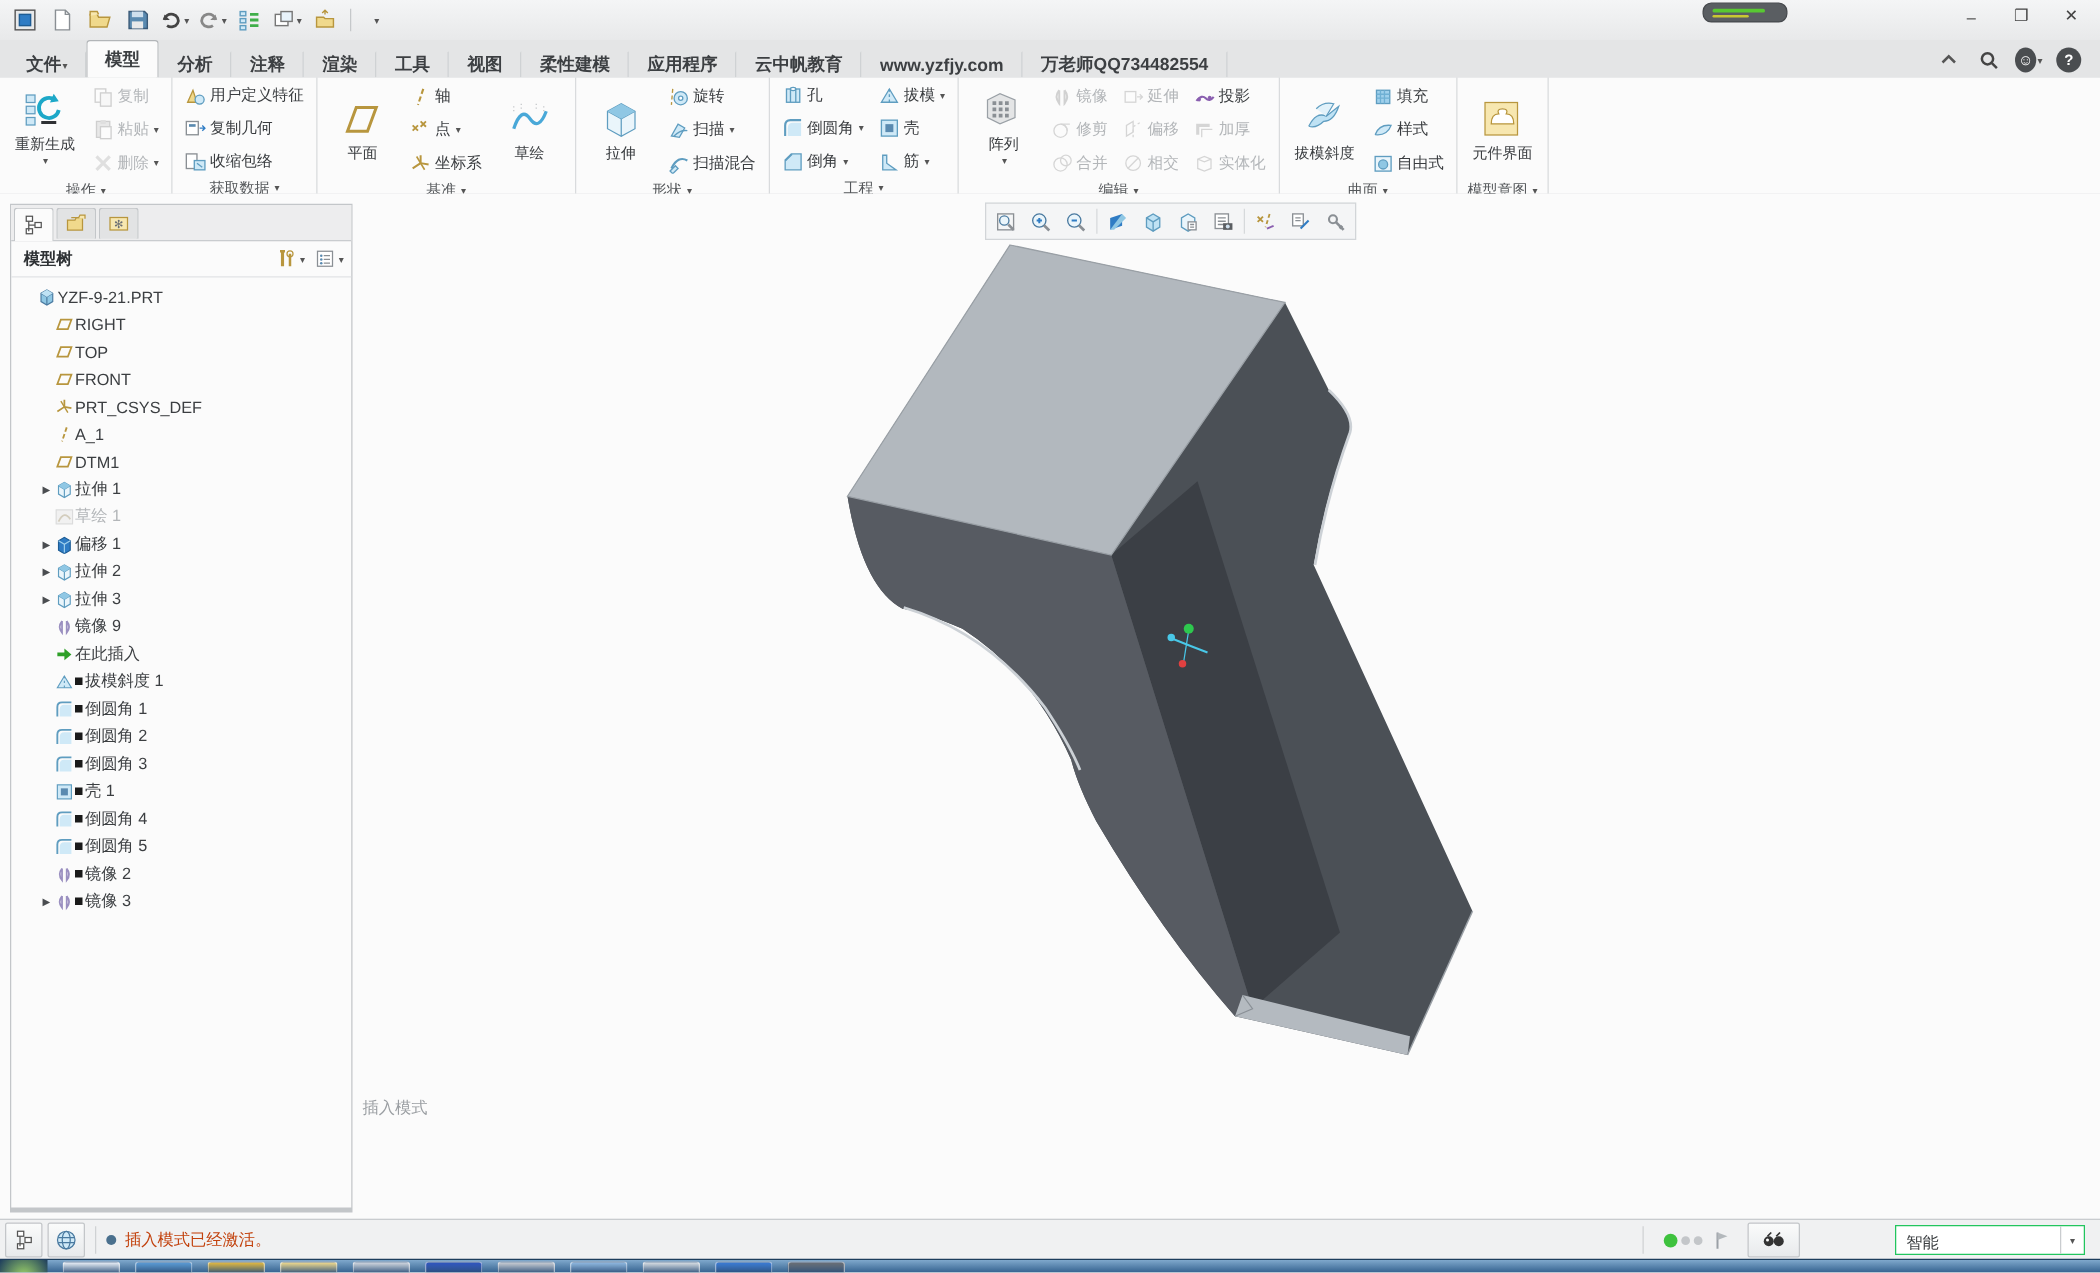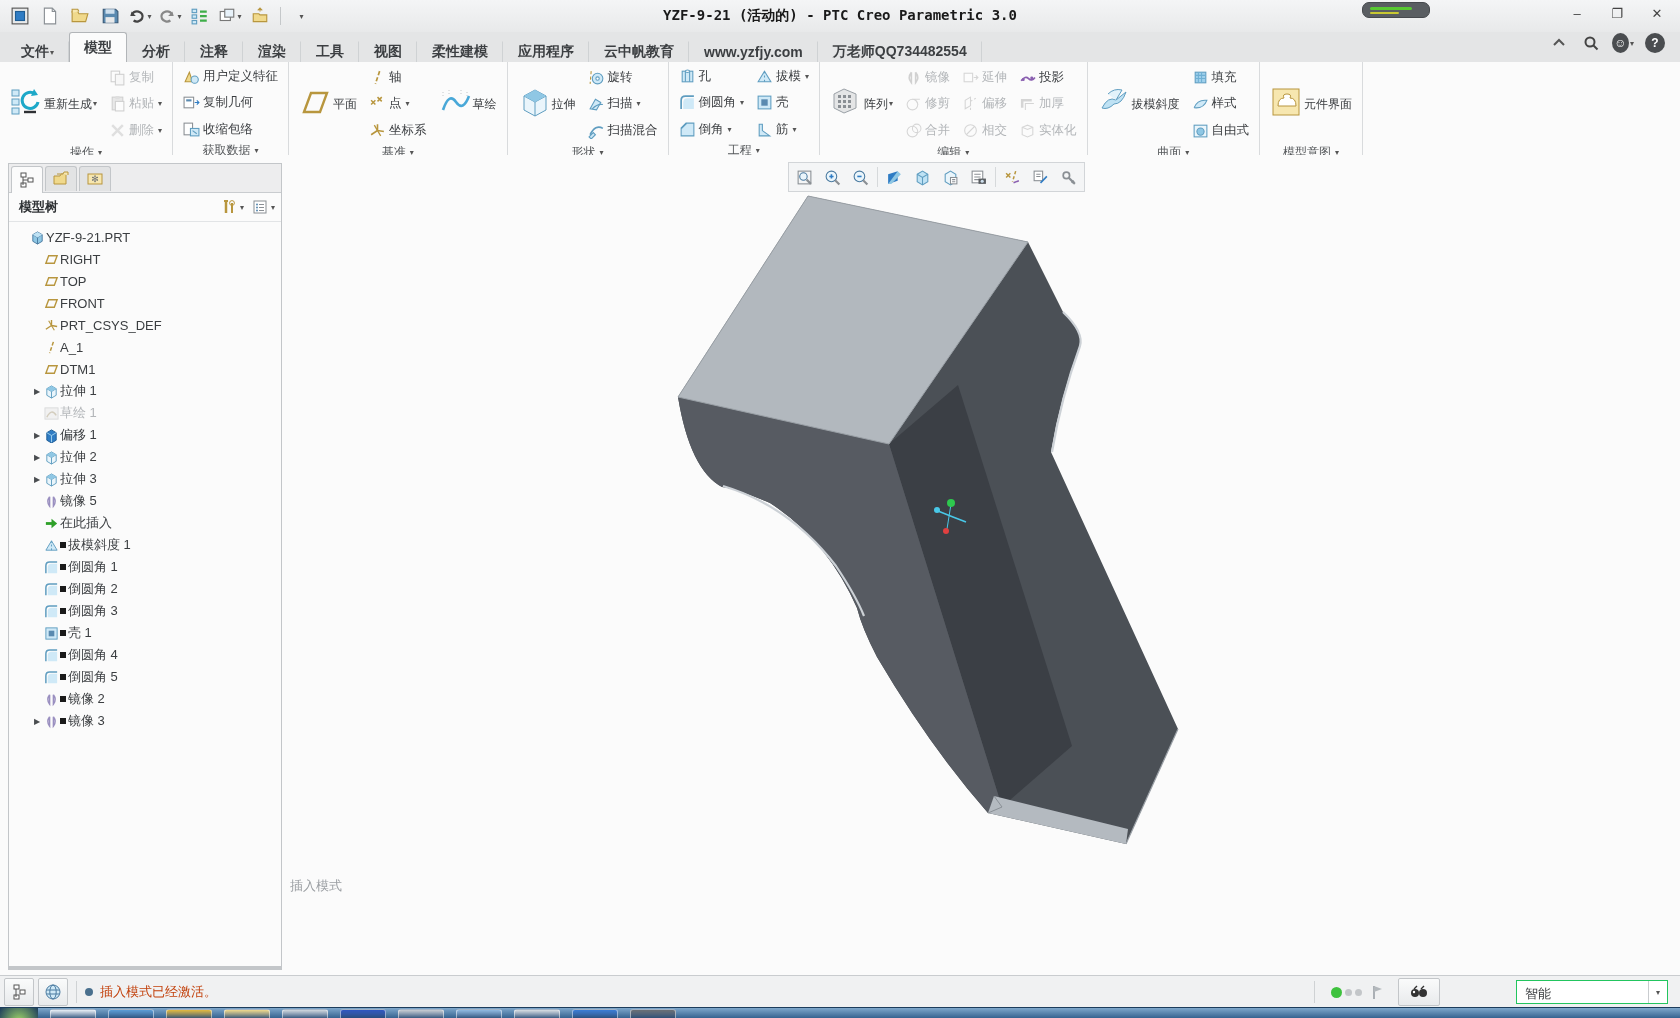--- a/index.html
+++ b/index.html
@@ -17,34 +17,34 @@
     font-family:"DejaVu Sans Mono","Liberation Mono",monospace;
     font-weight:bold;font-size:14px;color:#1a1a1a;pointer-events:none;}
   #progress-widget{position:absolute;right:250px;top:2px;width:52px;height:14px;border-radius:7px;
      background:#5a5e62;border:1px solid #46494d;display:flex;flex-direction:column;justify-content:center;gap:2px;padding:0 7px;}
   #progress-widget .pb1{height:3px;border-radius:2px;background:#58c832;width:80%;}
   #progress-widget .pb2{height:2px;border-radius:2px;background:#c8c832;width:55%;}
   .win-controls{position:absolute;right:8px;top:2px;display:flex;gap:10px;}
   .win-btn{width:30px;height:22px;display:flex;align-items:center;justify-content:center;color:#444;font-size:13px;}
   
   #tabbar{position:absolute;left:0;top:32px;width:100%;height:30px;background:#e4e5e6;
-     border-bottom:1px solid #c9cccf;display:flex;align-items:flex-start;}
+     border-bottom:1px solid #c9cccf;display:flex;align-items:flex-end;}
   .tab{height:26px;display:flex;align-items:center;padding:0 14px;font-size:14px;font-weight:bold;color:#3c3f42;
      border:1px solid transparent;border-bottom:none;white-space:nowrap;}
   .tab.sep{border-right:1px solid #cfd2d4;height:20px;}
   .tab.active{background:#fbfbfb;border-color:#b2b5b8;border-radius:3px 3px 0 0;position:relative;z-index:2;height:29px;}
   #tab-right{margin-left:auto;display:flex;align-items:center;gap:10px;padding-right:14px;padding-bottom:3px;}
   .tr-ico{width:22px;height:22px;display:flex;align-items:center;justify-content:center;}
   .circ{width:20px;height:20px;border-radius:50%;background:#4a4d50;color:#fff;display:flex;align-items:center;justify-content:center;font-size:12px;font-weight:bold;}
   
   #ribbon{position:absolute;left:0;top:62px;width:100%;height:93px;background:#fbfbfb;border-bottom:1px solid #c9cccf;display:flex;}
   .rib-group{display:flex;flex-direction:column;border-right:1px solid #d9dbdd;}
   .rib-body{flex:1;display:flex;align-items:center;padding:2px 6px 0 6px;gap:4px;}
   .rib-label{height:17px;display:flex;align-items:center;justify-content:center;font-size:12px;color:#55585b;gap:3px;}
-  .rib-big{display:flex;flex-direction:row;align-items:center;justify-content:center;min-width:52px;height:78px;padding:0 3px;border:1px solid transparent;border-radius:2px;font-size:12px;color:#3a3d40;text-align:right;line-height:14px;}
+  .rib-big{display:flex;flex-direction:column;align-items:center;justify-content:center;min-width:52px;height:78px;padding:0 3px;border:1px solid transparent;border-radius:2px;font-size:12px;color:#3a3d40;text-align:right;line-height:14px;}
   .rib-big .bigicon{width:34px;height:34px;margin-bottom:2px;}
   .rib-col{display:flex;flex-direction:column;justify-content:center;gap:1px;height:78px;}
   .rib-small{display:flex;align-items:center;height:24px;padding:0 3px;border:1px solid transparent;border-radius:2px;font-size:12.5px;color:#3a3d40;white-space:nowrap;gap:3px;}
   .rib-small.disabled,.rib-big.disabled{color:#b3b6b9;}
   .rib-small.disabled svg,.rib-big.disabled svg{opacity:.4;filter:grayscale(1);}
   
   #main{position:absolute;left:0;top:155px;width:1680px;height:820px;background:#fbfbfb;}
   
   #treepanel{position:absolute;left:8px;top:8px;width:272px;height:802px;background:#fbfbfb;border:1px solid #c3c6c9;border-bottom-width:4px;}
   #tree-tabs{display:flex;gap:2px;padding:2px 2px 0 2px;background:#ededee;border-bottom:1px solid #c9cccf;}
@@ -153,21 +153,20 @@
           <svg width="18" height="18" viewBox="0 0 16 16">
             <path d="M2 13V6h5l1 1h6v6z" fill="#f0d98c" stroke="#b8963e"></path>
             <path d="M8 4V1M6 3l2-2 2 2" stroke="#b8963e" fill="none"></path>
           </svg>
         </div>
         <div class="qat-sep"></div>
         <div class="qat-btn">
           <span class="dd">▾</span>
         </div>
       </div>
-    <div id="title-text">YZF-9-21 (活动的) - PTC Creo Parametric 3.0</div>
     <div id="progress-widget">
         <div class="pb1"></div>
         <div class="pb2"></div>
       </div>
     <div class="win-controls" id="win-controls">
         <div class="win-btn">–</div>
         <div class="win-btn">❐</div>
         <div class="win-btn">✕</div>
       </div>
   </div>
@@ -765,21 +764,21 @@
             <span class="tlabel">拉伸 3</span>
           </div>
           <div class="trow" style="padding-left: 22px;">
             <span class="exp"></span>
             <span class="ticon">
               <svg width="15" height="15" viewBox="0 0 16 16">
                 <path d="M6 3 Q2 8 6 13 L6 3" fill="none" stroke="#9a8fc0" stroke-width="1.5"></path>
                 <path d="M10 3 Q14 8 10 13 L10 3" fill="none" stroke="#9a8fc0" stroke-width="1.5"></path>
               </svg>
             </span>
-            <span class="tlabel">镜像 5</span>
+            <span class="tlabel">镜像 9</span>
           </div>
           <div class="trow" style="padding-left: 22px;">
             <span class="exp"></span>
             <span class="ticon">
               <svg width="15" height="15" viewBox="0 0 16 16">
                 <path d="M2 8h8" stroke="#2ea028" stroke-width="3"></path>
                 <path d="M8 3l6 5-6 5z" fill="#2ea028"></path>
               </svg>
             </span>
             <span class="tlabel">在此插入</span>

